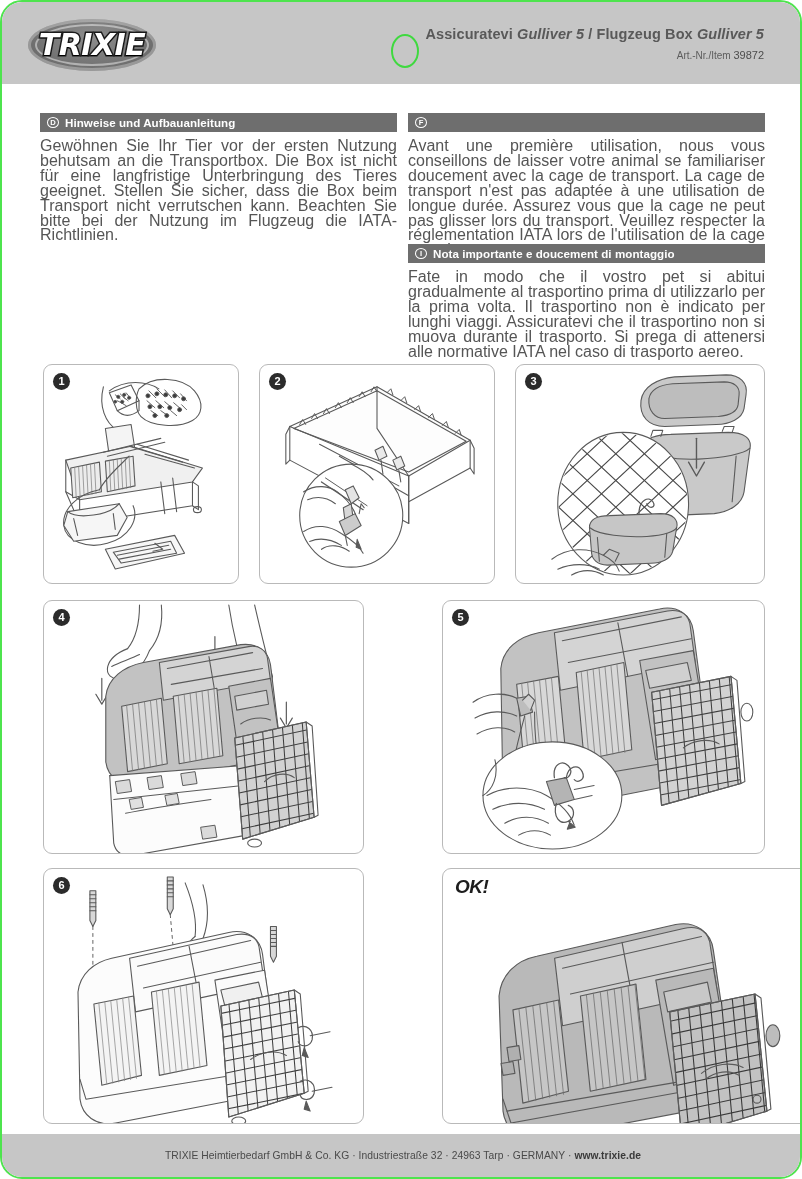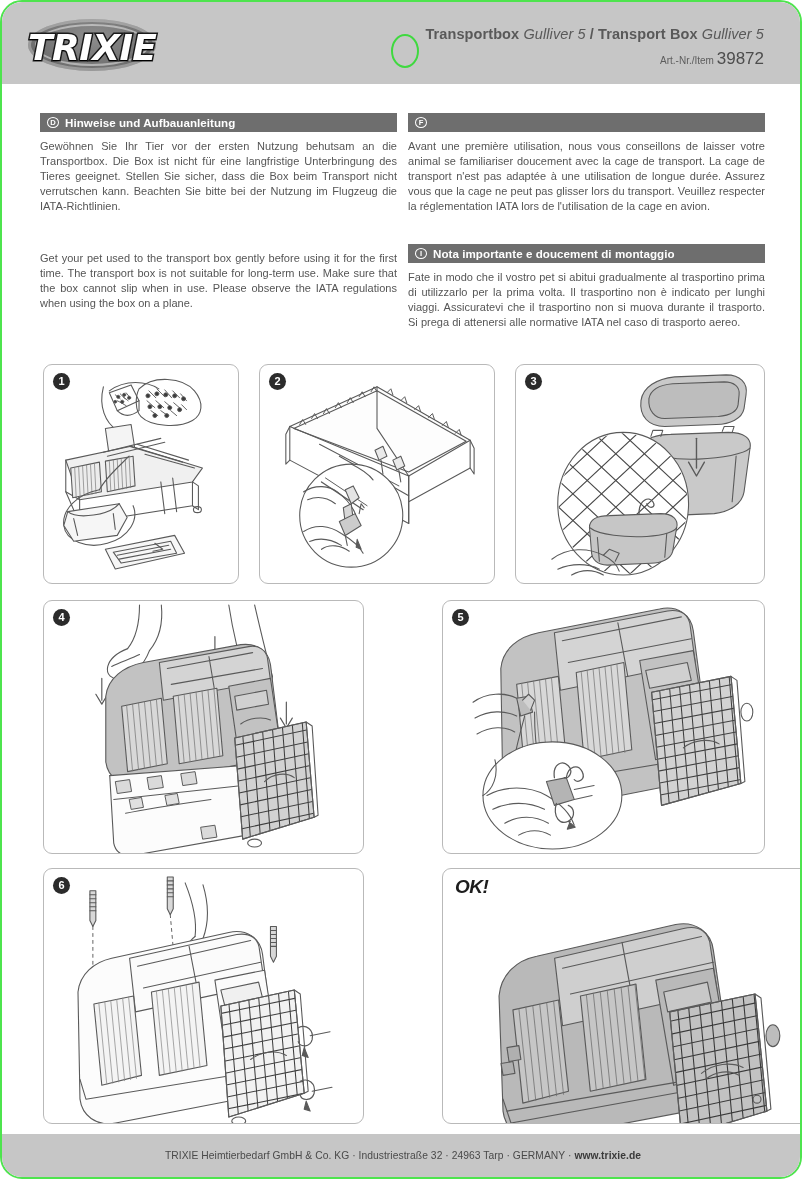--- a/index.html
+++ b/index.html
@@ -34,64 +34,64 @@
     box-shadow:inset 0 0 0 3px rgba(255,255,255,0.30);
   }
   #logo .ellipse:after{
     content:"";position:absolute;left:7px;top:5px;right:7px;bottom:5px;
     border-radius:50%;border:2px solid rgba(255,255,255,0.45);
   }
   #logo .word{
     position:absolute;left:0;top:11px;width:128px;
     text-align:center;
     font-family:"DejaVu Sans",sans-serif;
-    font-size:36px;font-weight:bold;font-style:italic;
+    font-size:30px;font-weight:bold;font-style:italic;
     letter-spacing:-0.5px;
     color:#ffffff;
     -webkit-text-stroke:3px #1a1a1a;
     paint-order:stroke fill;
     text-shadow:0 1px 0 #000;
   }
   #hole{
     position:absolute;left:389px;top:32px;width:24px;height:30px;
     border:2px solid #3fd93f;border-radius:50%;
     background:transparent;
   }
   #head-title{
     position:absolute;right:40px;top:24px;
     font-size:14.5px;font-weight:bold;color:#595959;
     white-space:nowrap;letter-spacing:0.1px;
   }
-  #head-title .ital{font-style:italic;font-weight:normal;}
+  #head-title .ital{font-style:italic;font-weight:bold;}
   #head-sub{
     position:absolute;right:40px;top:47px;
     font-size:10px;color:#5d5d5d;white-space:nowrap;
   }
-  #head-sub .num{font-size:17px;color:#4d4d4d;}
+  #head-sub .num{font-size:11px;color:#4d4d4d;}
 
   
   .tblock{position:absolute;}
   .bar{
     height:19px;background:#6e6e6e;color:#ffffff;
     font-size:11.6px;font-weight:bold;
     display:flex;align-items:center;
     padding-left:7px;box-sizing:border-box;
     white-space:nowrap;letter-spacing:0.05px;
   }
   .flag{
     display:inline-flex;align-items:center;justify-content:center;
     min-width:15px;height:11px;padding:0 2px;box-sizing:border-box;
     border:1.3px solid #ffffff;border-radius:50%;
     font-size:7.6px;font-weight:bold;line-height:1;
     margin-right:6px;letter-spacing:0;
   }
   .flag.narrow{min-width:12px;width:12px;}
   .body-text{
     margin-top:7px;
-    font-size:11px;line-height:14.9px;color:#555555;
+    font-size:16px;line-height:14.9px;color:#555555;
     text-align:justify;text-justify:inter-word;
     letter-spacing:0.02px;
   }
 
   
   .panel{
     position:absolute;
     border:1.3px solid #b9b9b9;
     border-radius:9px;
     background:#ffffff;
@@ -132,21 +132,21 @@
   <div id="header">
 
     <div id="logo">
       <div class="ellipse"></div>
       <div class="word">TRIXIE</div>
     </div>
 
     <div id="hole"></div>
 
     <div id="head-title">
-      <span>Transportbox </span><span class="ital">Gulliver 5</span><span> / </span><span>Transport Box </span><span class="ital">Gulliver 5</span>
+      <span>Assicuratevi </span><span class="ital">Gulliver 5</span><span> / </span><span>Flugzeug Box </span><span class="ital">Gulliver 5</span>
     </div>
 
     <div id="head-sub">
       <span>Art.-Nr./Item </span><span class="num">39872</span>
     </div>
   </div>
 
   <div class="tblock" style="left:38px;top:111px;width:357px;">
     <div class="bar">
       <span class="flag narrow">D</span>
@@ -156,21 +156,20 @@
   </div>
 
   <div class="tblock" style="left:406px;top:111px;width:357px;">
     <div class="bar">
       <span class="flag narrow">F</span>
     </div>
     <div class="body-text">Avant une première utilisation, nous vous conseillons de laisser votre animal se familiariser doucement avec la cage de transport. La cage de transport n'est pas adaptée à une utilisation de longue durée. Assurez vous que la cage ne peut pas glisser lors du transport. Veuillez respecter la réglementation IATA lors de l'utilisation de la cage en avion.</div>
   </div>
 
   <div class="tblock" style="left:38px;top:242px;width:357px;">
-    <div class="body-text">Get your pet used to the transport box gently before using it for the first time. The transport box is not suitable for long-term use. Make sure that the box cannot slip when in use.  Please observe the IATA regulations when using the box on a plane.</div>
   </div>
 
   <div class="tblock" style="left:406px;top:242px;width:357px;">
     <div class="bar">
       <span class="flag narrow">I</span>
       <span>Nota importante e doucement di montaggio</span>
     </div>
     <div class="body-text">Fate in modo che il vostro pet si abitui gradualmente al trasportino prima di utilizzarlo per la prima volta. Il trasportino non è indicato per lunghi viaggi. Assicuratevi che il trasportino non si muova durante il trasporto. Si prega di attenersi alle normative IATA nel caso di trasporto aereo.</div>
   </div>
 

